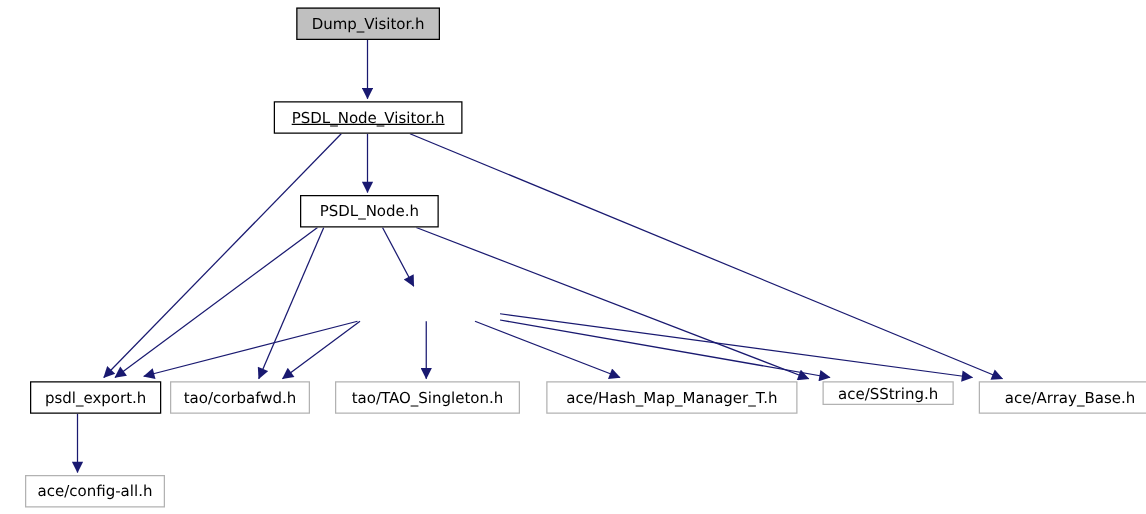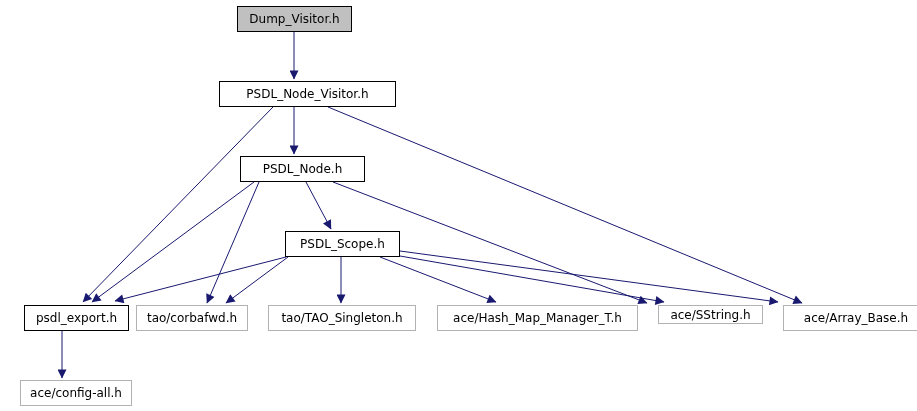--- a/index.html
+++ b/index.html
@@ -20,22 +20,22 @@
     background:#ffffff;
     border:1px solid #000000;
     font-size:12px;color:#000000;
     white-space:nowrap;
     line-height:1;
   }
   .node.current{background:#c0c0c0;}
   .node.plain{border-color:#b2b2b2;}
   
   #n-dump            {left:237px;top:6px;  width:115px;height:26px;}
-  #n-node-visitor    {left:219px;top:81px; width:177px;height:26px;}
-  #n-node            {left:240px;top:156px;width:125px;height:26px;}
+  #n-node-visitor    {left:219px;top:81px; width:151px;height:26px;text-decoration:underline;}
+  #n-node            {left:240px;top:156px;width:111px;height:26px;}
   #n-scope           {left:285px;top:231px;width:115px;height:26px;}
   #n-psdl-export     {left:24px; top:305px;width:105px;height:26px;}
   #n-corbafwd        {left:136px;top:305px;width:112px;height:26px;}
   #n-tao-singleton   {left:268px;top:305px;width:148px;height:26px;}
   #n-hash-map        {left:437px;top:305px;width:201px;height:26px;}
   #n-sstring         {left:658px;top:305px;width:105px;height:19px;}
   #n-array-base      {left:783px;top:305px;width:146px;height:26px;}
   #n-config-all      {left:5px;  top:380px;width:112px;height:26px;margin-left:15px;}
 </style>
 </head>
@@ -65,21 +65,20 @@
     <line x1="400" y1="251" x2="778" y2="302" marker-end="url(#arrow)"></line>
     <line x1="62" y1="331" x2="62" y2="378" marker-end="url(#arrow)"></line>
   </svg>
 
   <div id="n-dump" class="node current">Dump_Visitor.h</div>
 
   <div id="n-node-visitor" class="node">PSDL_Node_Visitor.h</div>
 
   <div id="n-node" class="node">PSDL_Node.h</div>
 
-  <div id="n-scope" class="node">PSDL_Scope.h</div>
 
   <div id="n-psdl-export" class="node">psdl_export.h</div>
 
   <div id="n-corbafwd" class="node plain">tao/corbafwd.h</div>
 
   <div id="n-tao-singleton" class="node plain">tao/TAO_Singleton.h</div>
 
   <div id="n-hash-map" class="node plain">ace/Hash_Map_Manager_T.h</div>
 
   <div id="n-sstring" class="node plain">ace/SString.h</div>

